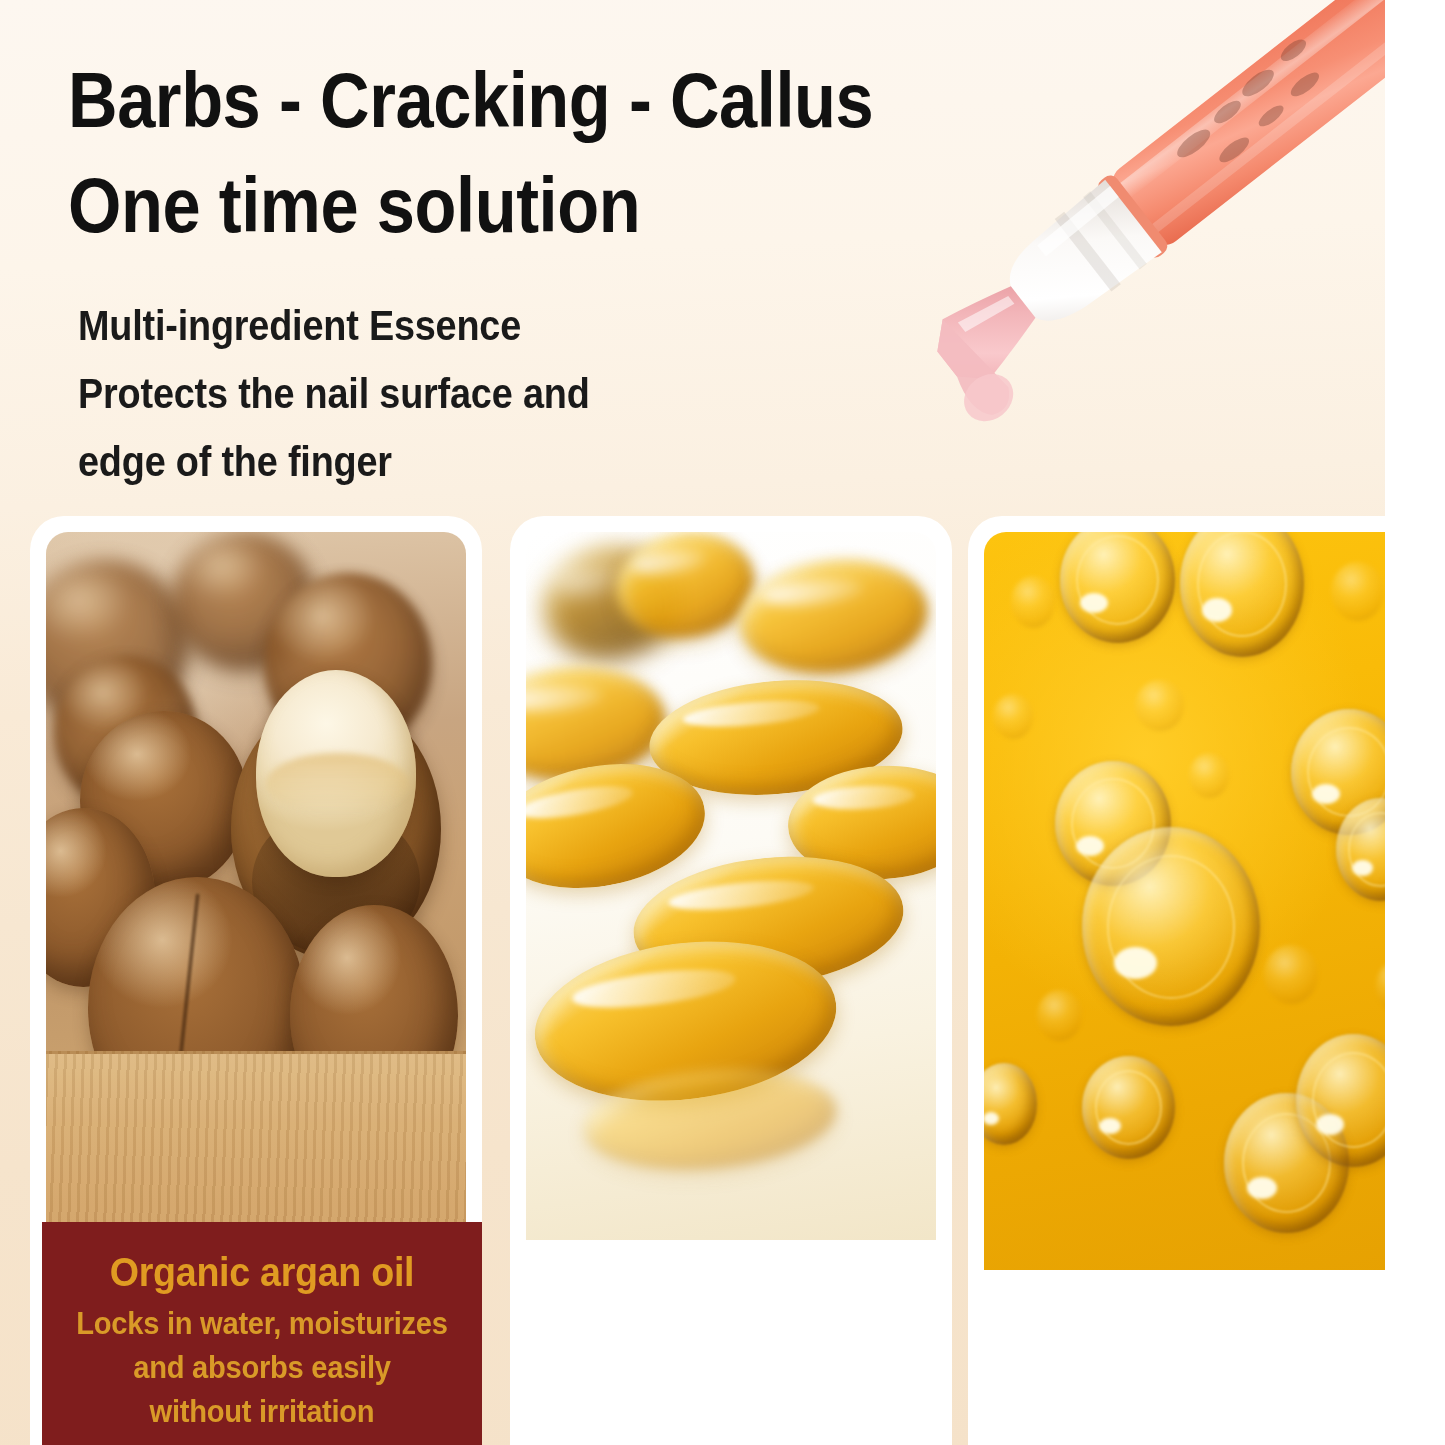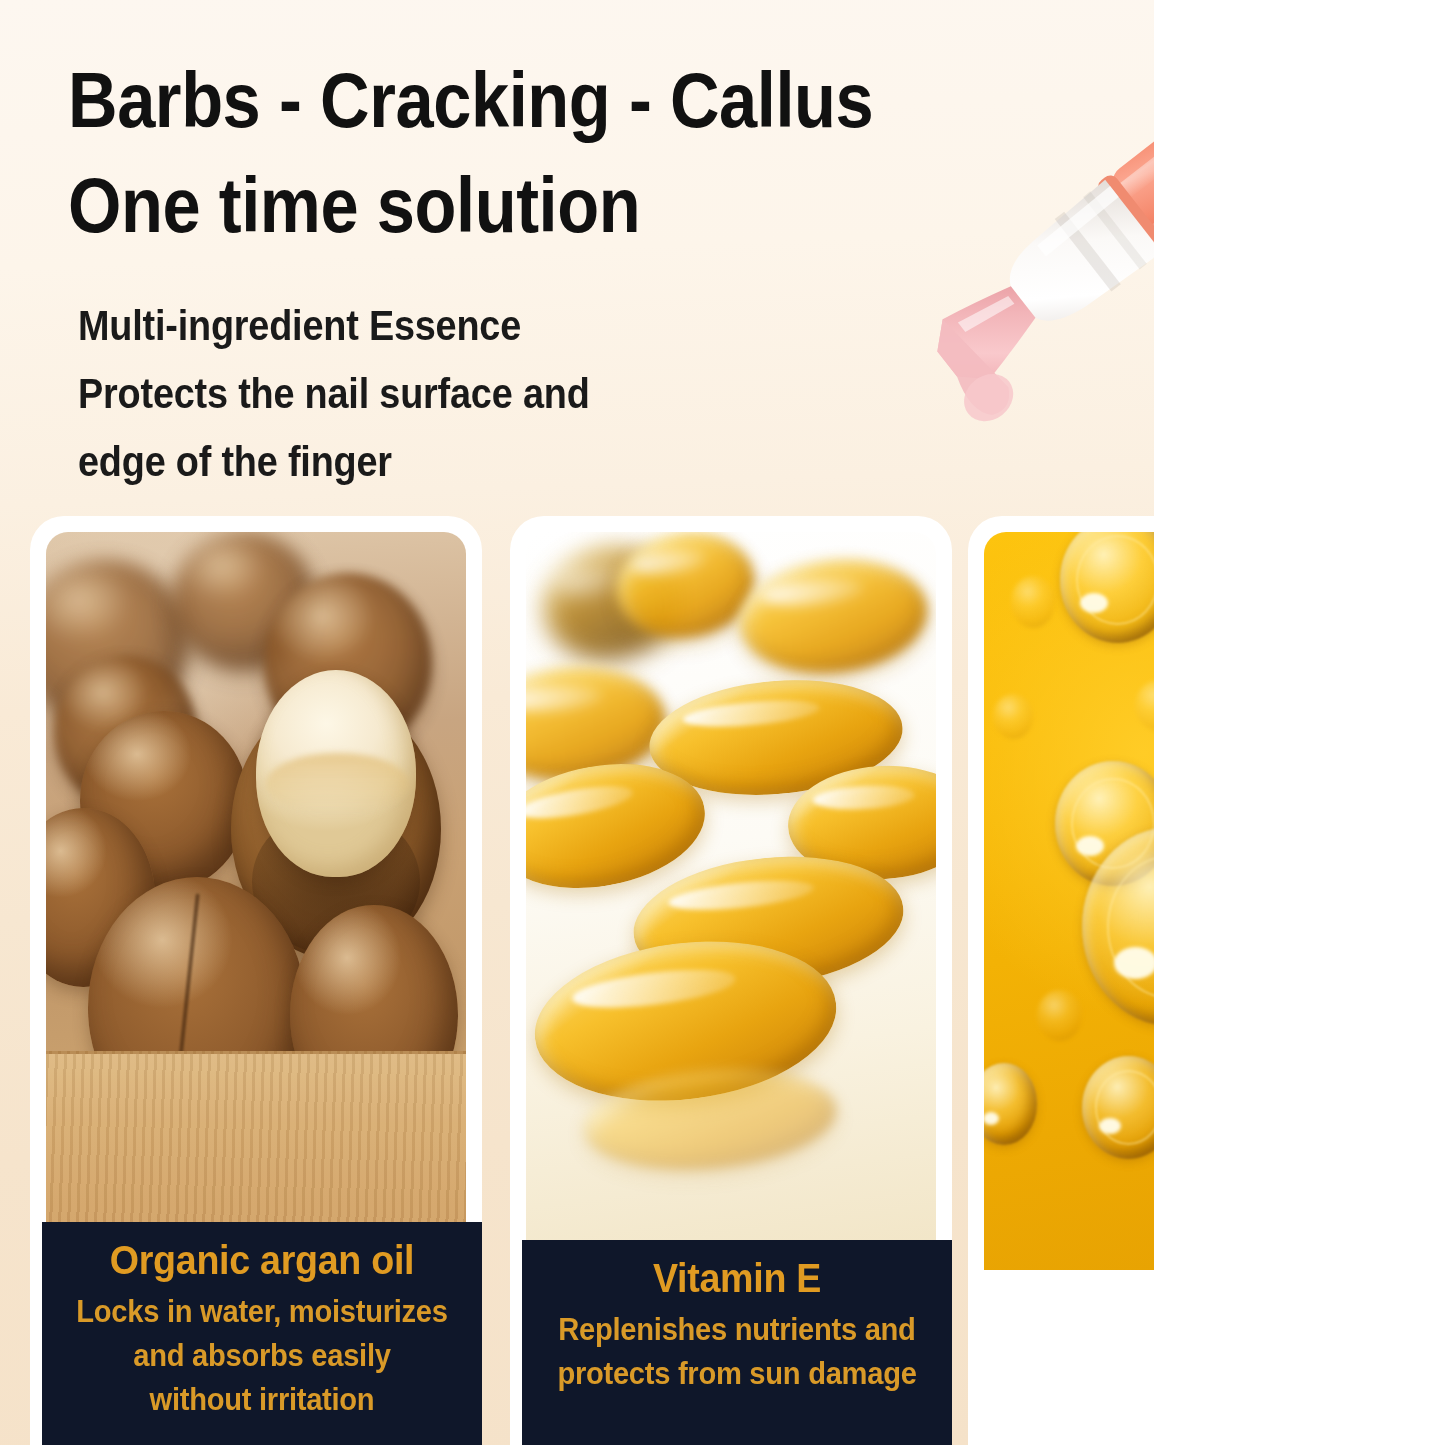--- a/index.html
+++ b/index.html
@@ -6,21 +6,21 @@
   * { margin:0; padding:0; box-sizing:border-box; }
 
   html, body {
     width:1445px; height:1445px;
     overflow:hidden;
     font-family:"Liberation Sans", sans-serif;
   }
 
   #poster {
     position:relative;
-    width:1154px; height:1445px;
+    width:1385px; height:1445px;
     background:linear-gradient(178deg,
        #fdf7f0 0%,
        #fdf5ea 18%,
        #fbf0e1 34%,
        #f9ead6 48%,
        #f7e7d1 62%,
        #f6e4cc 78%,
        #f5e2c9 100%);
     overflow:hidden;
   }
@@ -90,23 +90,23 @@
     width:100%;
     height:690px;
     border-radius:22px 22px 0 0;
     overflow:hidden;
   }
 
   .caption {
     position:absolute;
     left:12px; right:0; bottom:0;
     height:223px;
-    background:#0f172a;
+    background:#7f1d1d;
     text-align:center;
-    padding:0 10px;
+    padding:12px 10px;
   }
   .cap-title {
     color:#e09b22;
     font-size:40px;
     font-weight:bold;
     letter-spacing:-0.3px;
     transform:scaleX(0.94);
     line-height:1.2;
     padding-top:14px;
   }
@@ -388,25 +388,20 @@
             </div>
           <div class="gel" style="left:26%; top:46%; width:66%; height:18%; transform:rotate(-6deg);">
               <span class="hl"></span>
             </div>
           <div class="gel" style="left:2%;  top:58%; width:74%; height:22%; transform:rotate(-7deg);">
               <span class="hl"></span>
             </div>
           <div class="gel blur" style="left:14%; top:76%; width:62%; height:14%; transform:rotate(-5deg); opacity:.45;"></div>
         </div>
       </div>
-      <div class="caption">
-        <div class="cap-title">Vitamin E</div>
-        <div class="cap-body">Replenishes nutrients and
-protects from sun damage</div>
-      </div>
     </div>
 
     <div class="card c3">
       <div class="photo">
         <div class="oil">
           <div class="bub flat" style="left:6%;  top:6%;  width:10%; height:7%;"></div>
           <div class="bub deep" style="left:17%; top:-2%; width:26%; height:17%;">
               <span class="rim"></span>
               <span class="sp"></span>
             </div>

